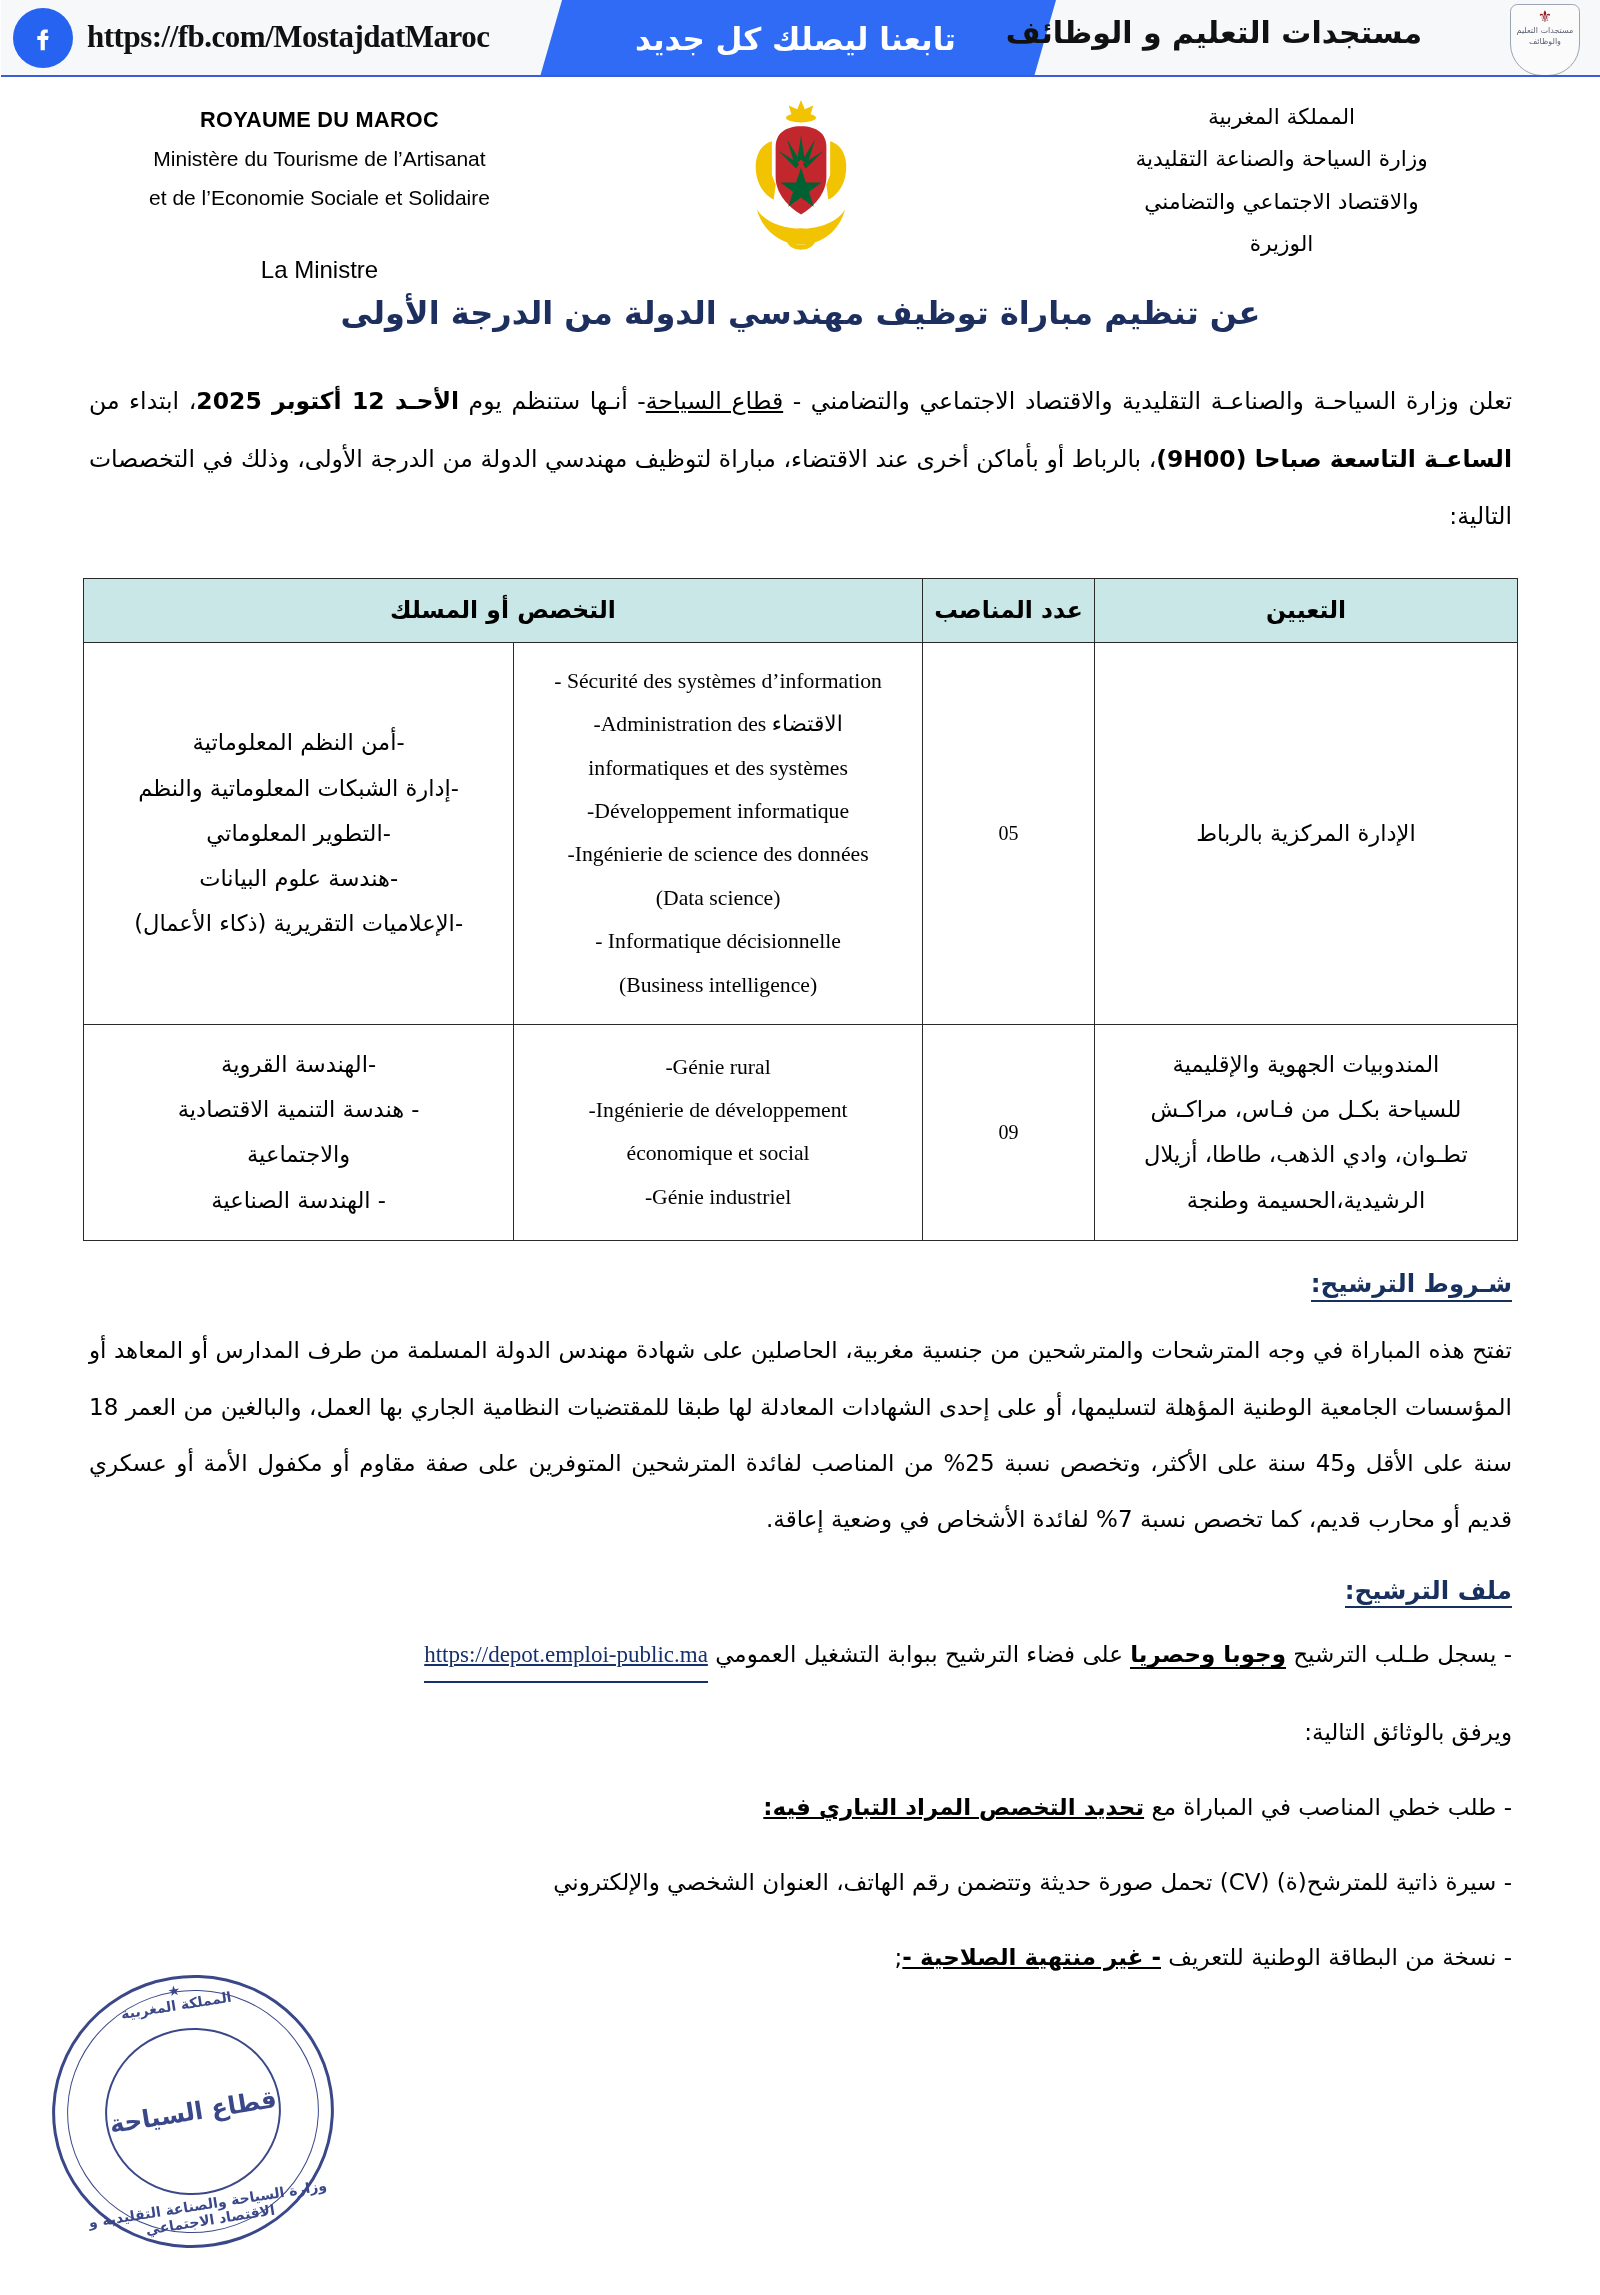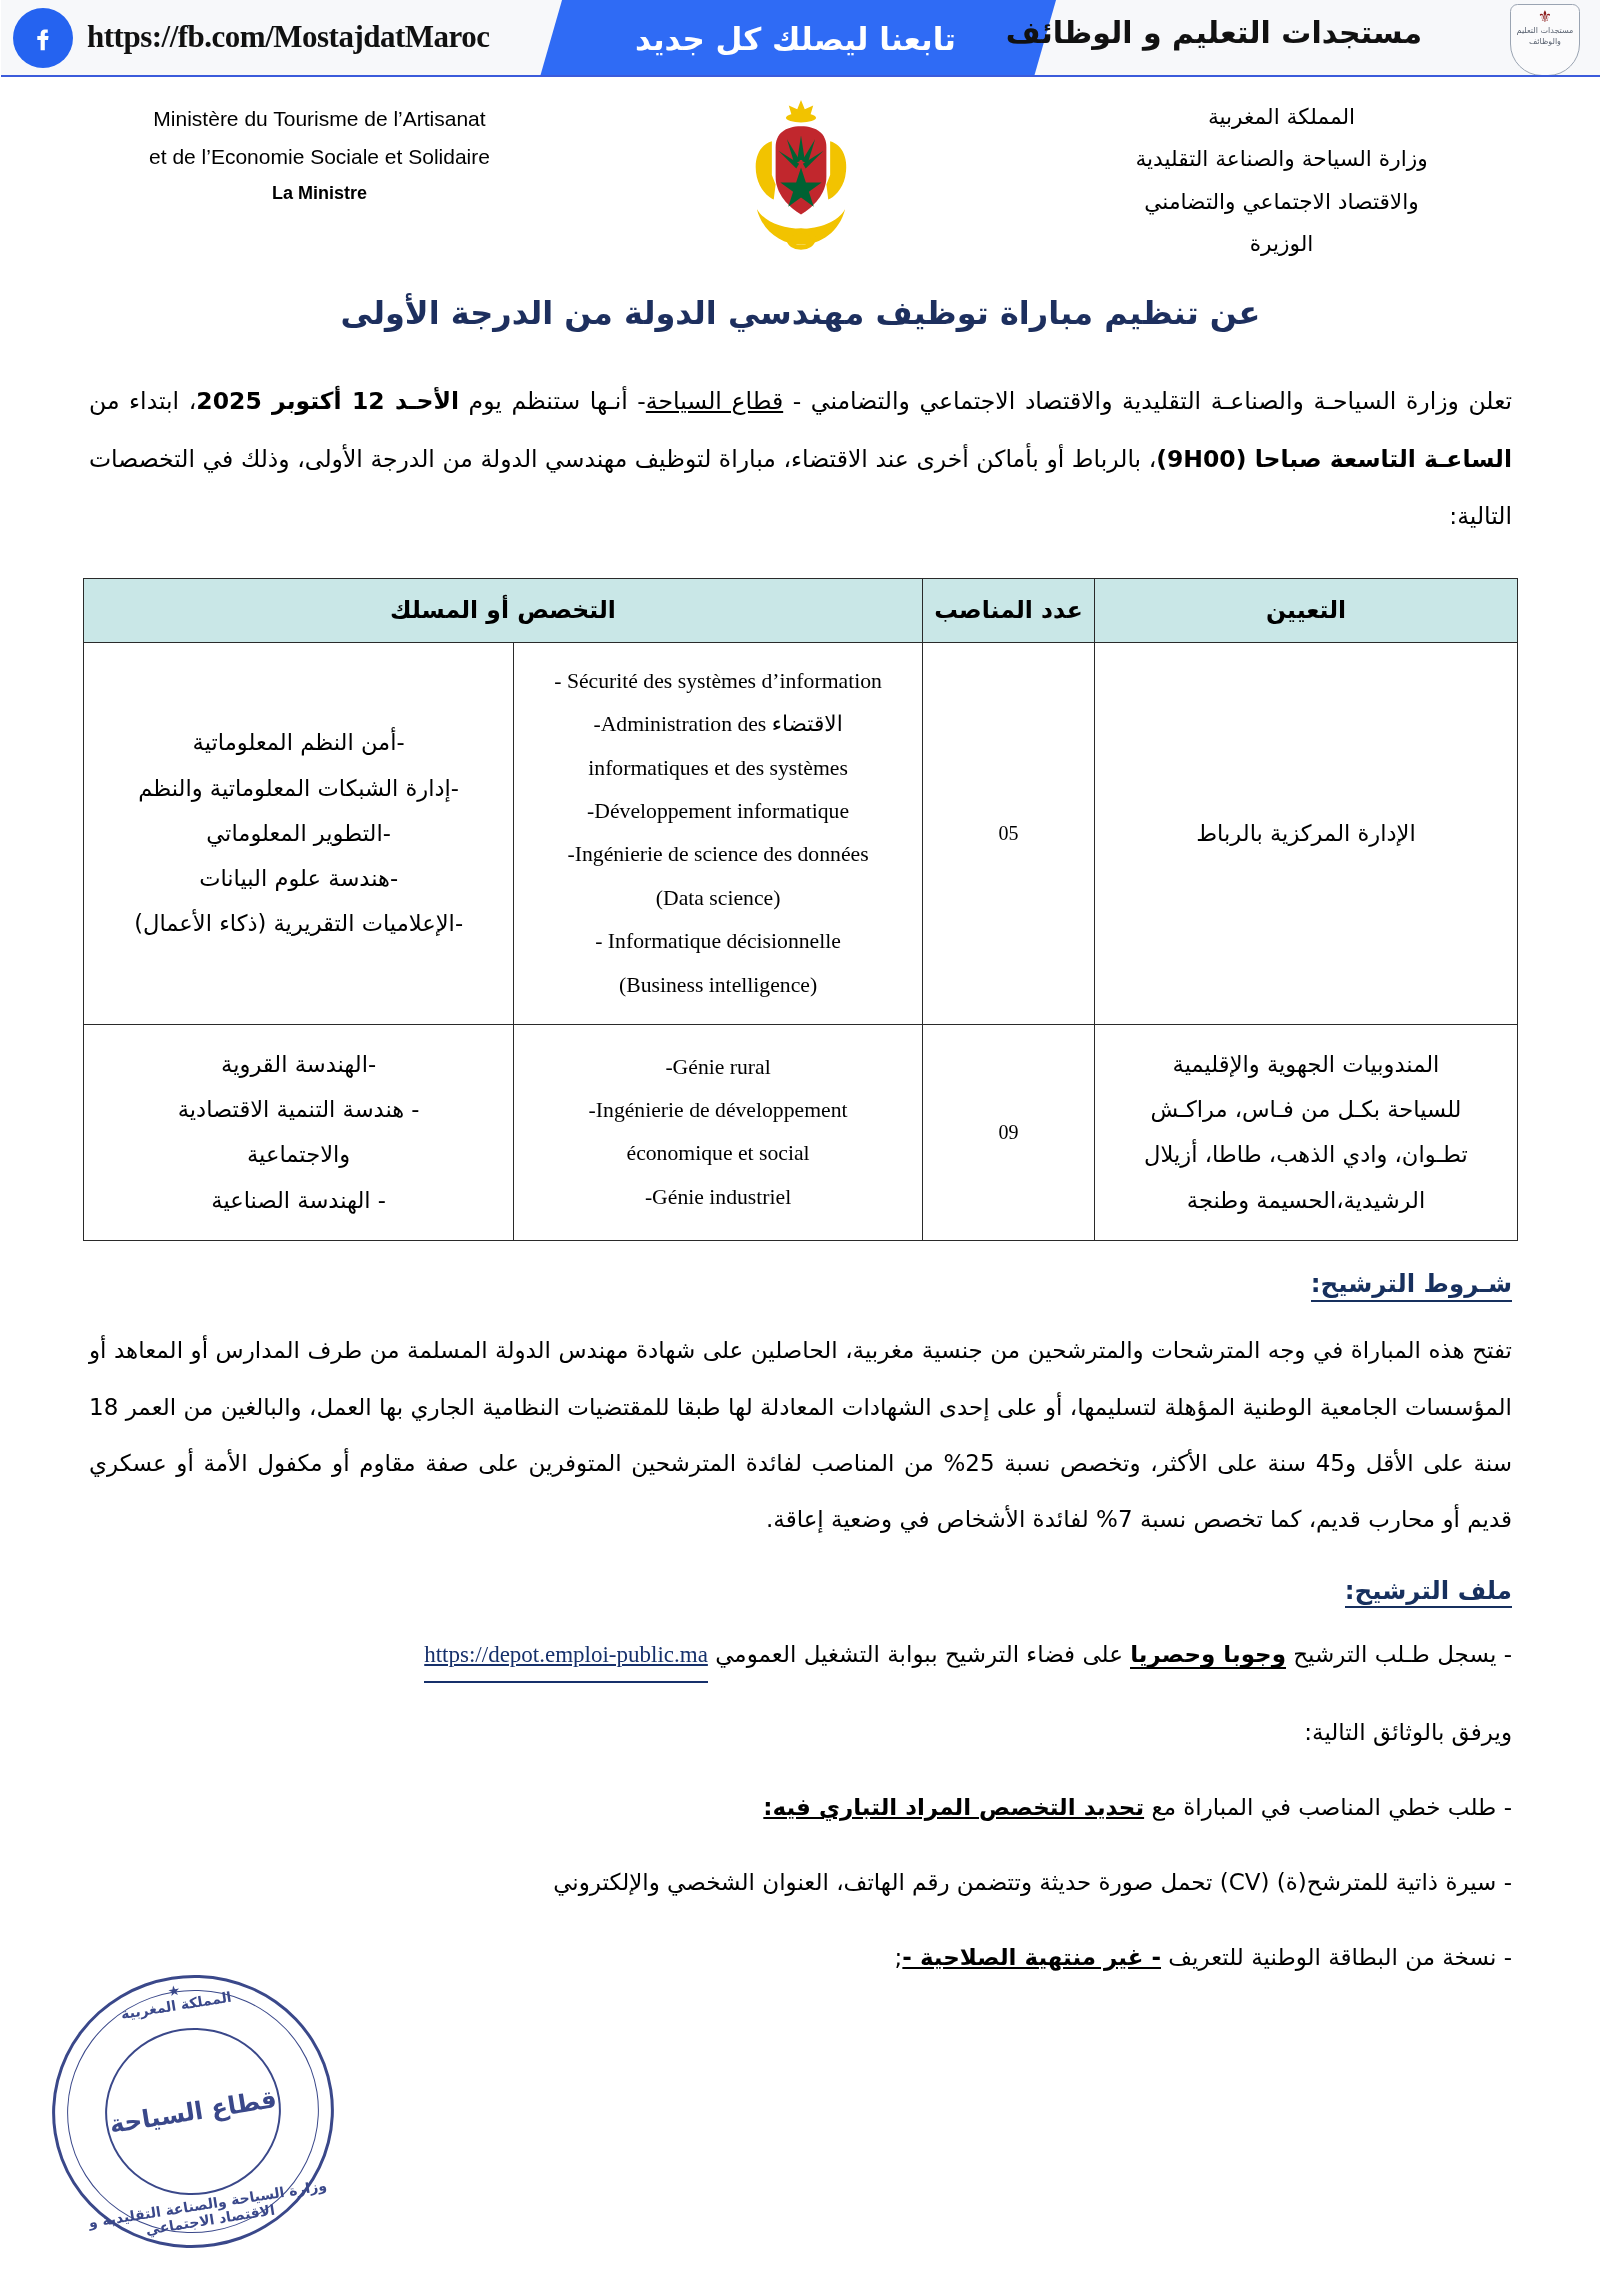--- a/index.html
+++ b/index.html
@@ -92,21 +92,21 @@
   }
   .lh-fr{
     position:absolute; left:56px; top:5.6px; width:527px;
     text-align:center;
     direction:ltr;
     font-family:"Liberation Sans", sans-serif;
     line-height:1.85;
   }
   .lh-fr .l1{ font-weight:bold; font-size:21.7px; letter-spacing:0.3px;}
   .lh-fr .l2,.lh-fr .l3{ font-size:21px; }
-  .lh-fr .l4{ font-weight:bold; font-size:18px; }
+  .lh-fr .l4{ font-weight:normal; font-size:24px;margin-top:31px; }
 
   .lh-ar{
     position:absolute; right:56px; top:1.9px; width:527px;
     text-align:center;
     direction:rtl;
     font-family:"DejaVu Sans", sans-serif;
     line-height:1.95;
     font-size:21.7px;
   }
 
@@ -295,20 +295,21 @@
     <div class="crest">⚜</div>
     <div class="s1">مستجدات التعليم</div>
     <div class="s2">والوظائف</div>
   </div>
 </div>
 
 <div class="sheet">
 
   <div class="letterhead">
     <div class="lh-fr">
+      <div class="l1">ROYAUME DU MAROC</div>
       <div class="l2">Ministère du Tourisme de l’Artisanat</div>
       <div class="l3">et de l’Economie Sociale et Solidaire</div>
       <div class="l4">La Ministre</div>
     </div>
 
     <div class="crest-big">
       <svg width="141" height="165" viewBox="0 0 150 175" aria-hidden="true">
 
         <path d="M75 6 L79 16 L88 12 L85 22 L65 22 L62 12 L71 16 Z" fill="#f2c300"></path>
         <ellipse cx="75" cy="25" rx="16" ry="5" fill="#f2c300"></ellipse>

